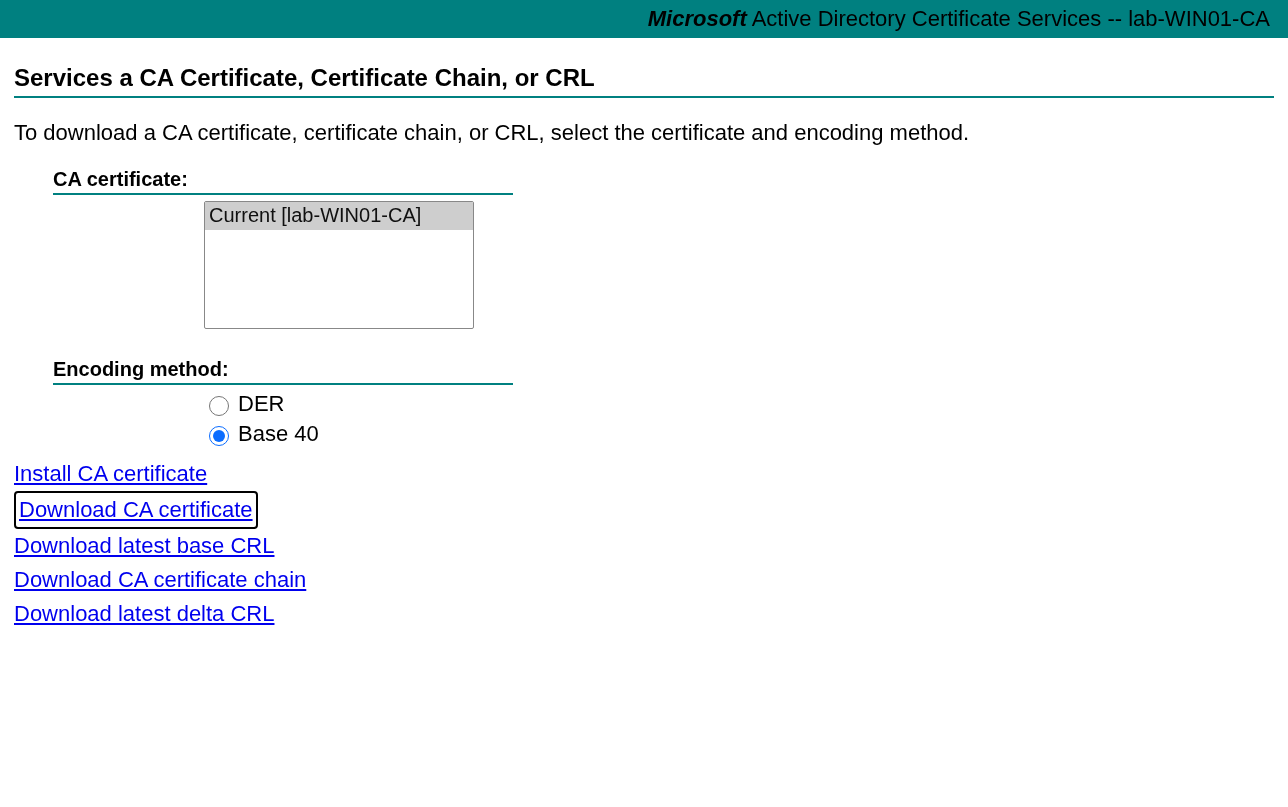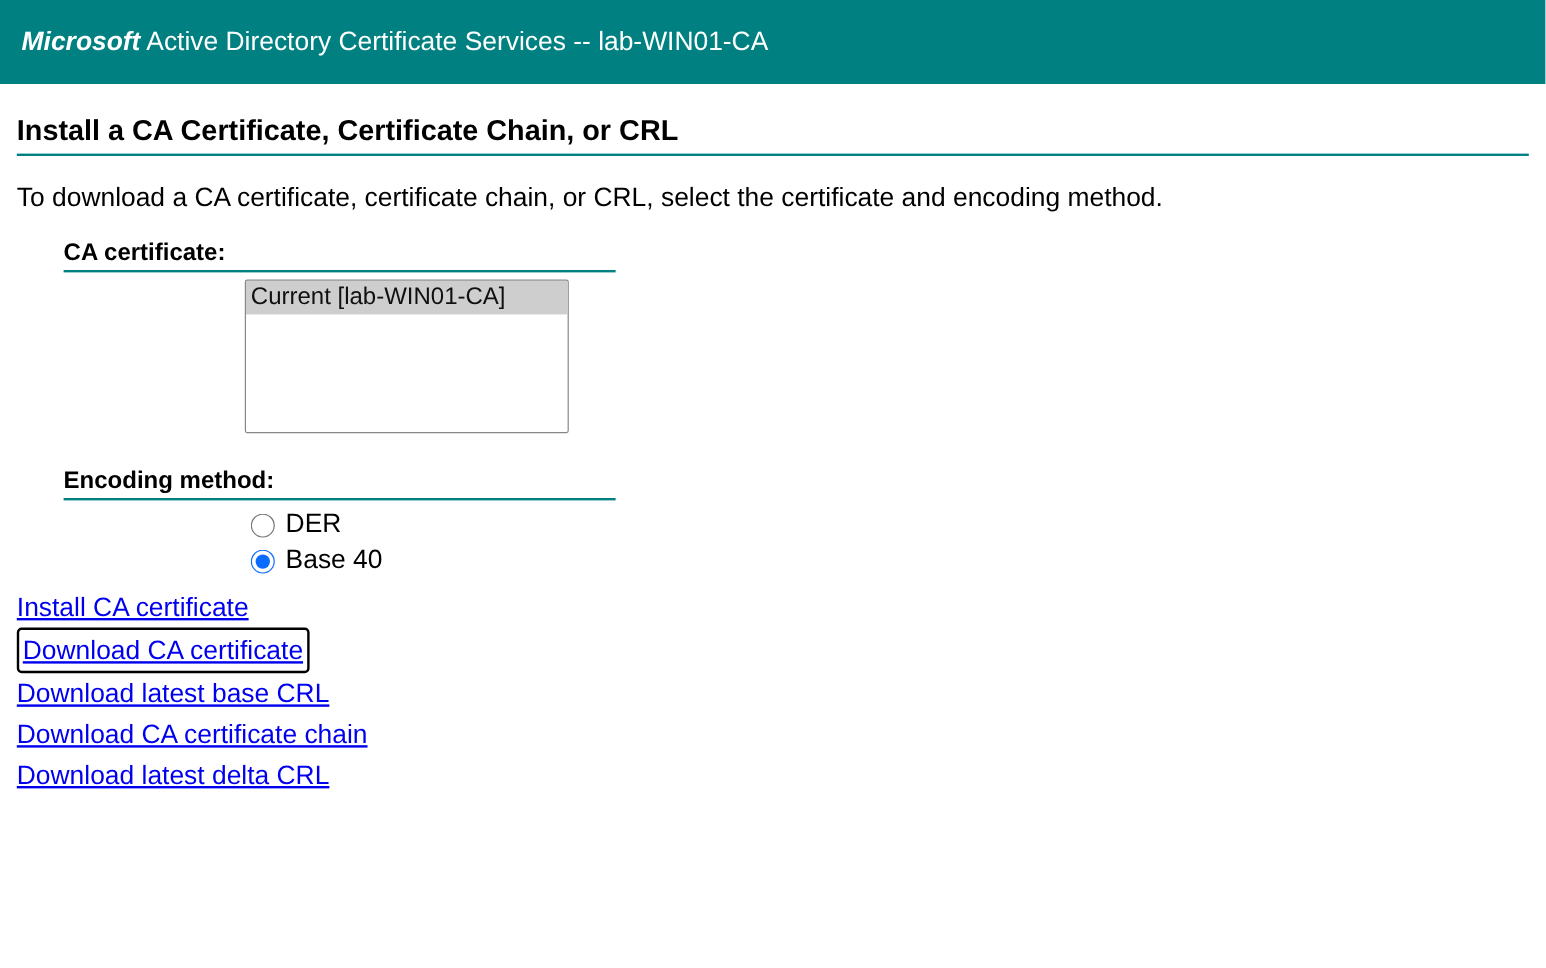--- a/index.html
+++ b/index.html
@@ -5,23 +5,24 @@
   html, body {
     margin: 0;
     padding: 0;
     font-family: Arial, Helvetica, sans-serif;
     color: #000;
     background: #fff;
     font-size: 21px;
   }
   .banner {
     background: #008080;
-    color: #ffffff;
-    padding: 22px 18px;
+    color: #000000;
+    padding: 6px 18px;
     font-size: 22px;
+    text-align: right;
   }
   .banner .brand {
     font-weight: bold;
     font-style: italic;
   }
   .content {
     padding: 12px 14px;
   }
   h1.page-title {
     font-size: 24px;
@@ -93,21 +94,21 @@
 </style>
 </head>
 <body>
 
 <div class="banner">
   <span class="brand">Microsoft</span><span> Active Directory Certificate Services  -- </span><span> lab-WIN01-CA</span>
 </div>
 
 <div class="content">
 
-  <h1 class="page-title">Install a CA Certificate, Certificate Chain, or CRL</h1>
+  <h1 class="page-title">Services a CA Certificate, Certificate Chain, or CRL</h1>
 
 
   <p class="intro">To download a CA certificate, certificate chain, or CRL, select the certificate and encoding method.</p>
 
   <div class="section-label">CA certificate:</div>
   <div class="indent-block">
     <select size="5" class="ca-list">
       <option selected="">Current [lab-WIN01-CA]</option>
     </select>
   </div>

